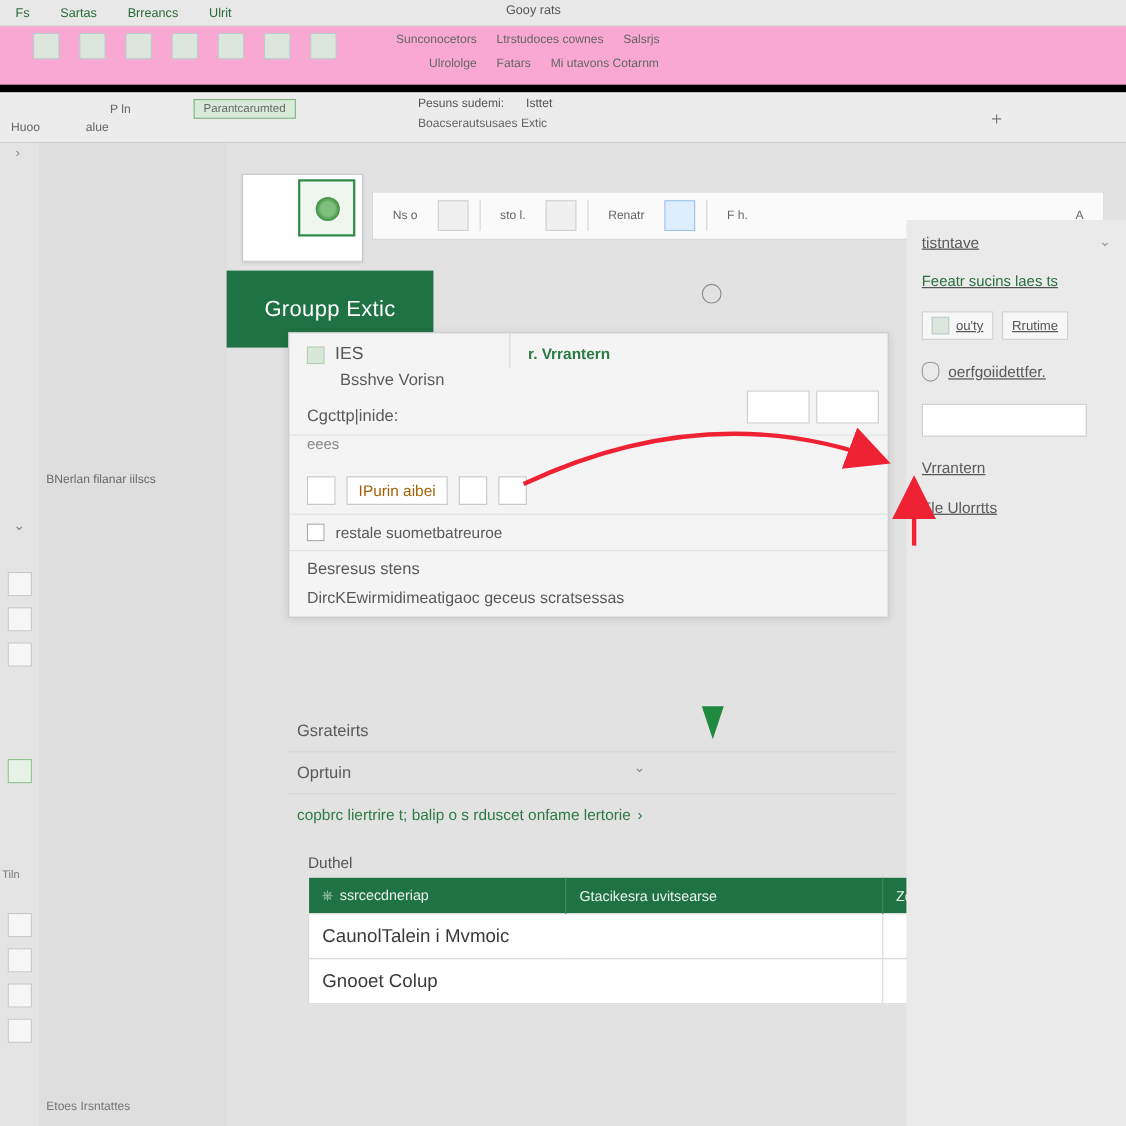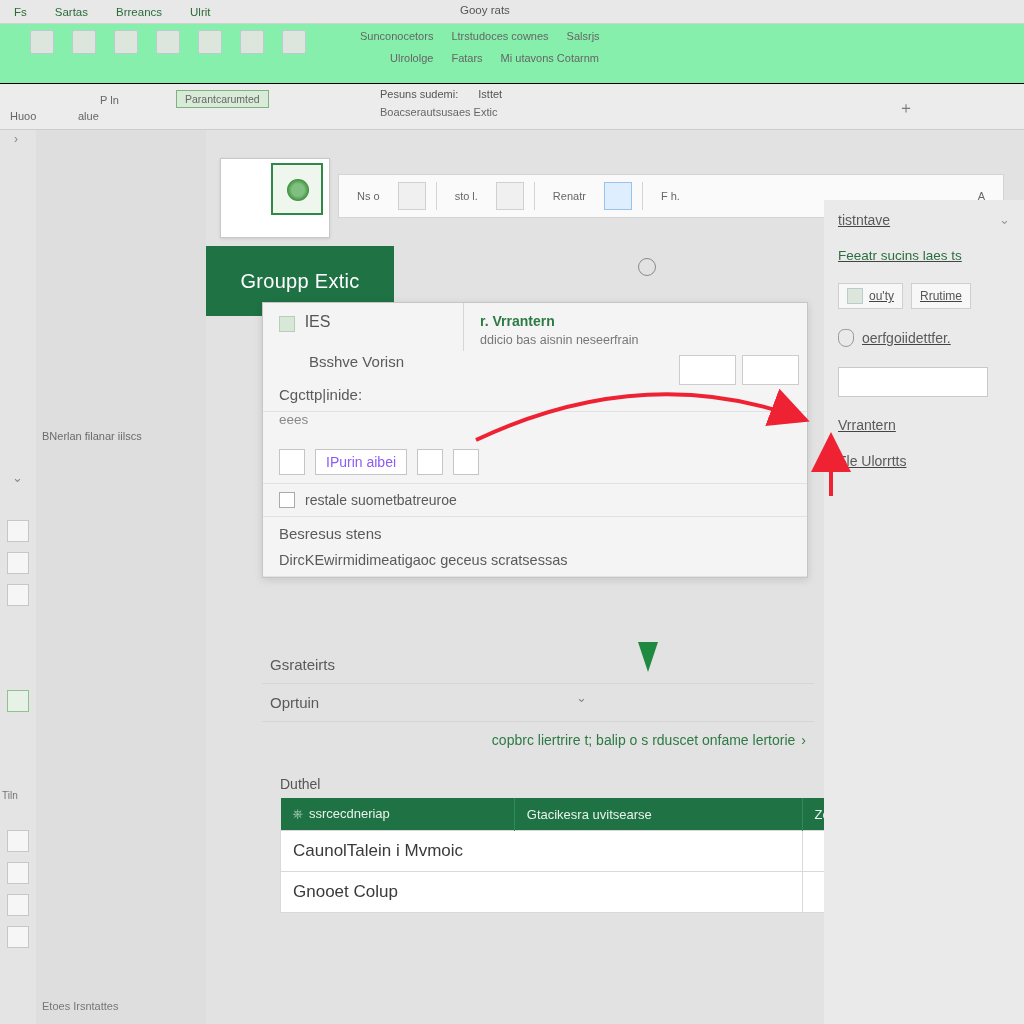--- a/index.html
+++ b/index.html
@@ -4,21 +4,21 @@
 <style>
 * { box-sizing: border-box; margin: 0; padding: 0; font-family: "Segoe UI", Tahoma, sans-serif; }
 body { width: 1024px; height: 1024px; background: #d9d9d9; overflow: hidden; position: relative; color: #444; font-size: 13px; }
 
 
 .ribbon-tabs { position: absolute; top: 0; left: 0; right: 0; height: 24px; background: #e8e8e8; display: flex; align-items: center; gap: 0; border-bottom: 1px solid #d0d0d0; }
 .ribbon-tab { padding: 4px 14px; font-size: 11.5px; color: #2a6b3a; cursor: default; }
 .ribbon-title-center { position: absolute; left: 460px; top: 4px; font-size: 11.5px; color: #555; }
 
 
-.ribbon-sub { position: absolute; top: 24px; left: 0; right: 0; height: 60px; background: #86efac; border-bottom: 1px solid #000000; }
+.ribbon-sub { position: absolute; top: 24px; left: 0; right: 0; height: 60px; background: #f9a8d4; border-bottom: 7px solid #000000; }
 .ribbon-sub .row1 { position: absolute; left: 360px; top: 6px; display: flex; gap: 18px; font-size: 11px; color: #666; }
 .ribbon-sub .row2 { position: absolute; left: 390px; top: 28px; display: flex; gap: 18px; font-size: 11px; color: #666; }
 .ribbon-icons-left { position: absolute; left: 30px; top: 34px; display: flex; gap: 18px; align-items: center; }
 .ribbon-icons-left .ic { width: 24px; height: 24px; background: #dce6dc; border: 1px solid #bcc; border-radius: 2px; }
 .ribbon-label-left { position: absolute; left: 10px; top: 110px; font-size: 11px; color: #666; }
 .ribbon-label-left2 { position: absolute; left: 78px; top: 110px; font-size: 11px; color: #666; }
 
 
 .ribbon-3 { position: absolute; top: 84px; left: 0; right: 0; height: 46px; background: #ececec; border-bottom: 1px solid #ccc; }
 .ribbon-3 .seg { position: absolute; left: 176px; top: 6px; display: flex; gap: 6px; align-items: center; }
@@ -58,21 +58,21 @@
 
 .circle-ic { position: absolute; top: 128px; left: 432px; width: 18px; height: 18px; border: 1.5px solid #8a8a8a; border-radius: 50%; }
 
 
 .dialog { position: absolute; left: 56px; top: 172px; width: 546px; background: #f4f4f4; border: 1px solid #c6c6c6; box-shadow: 0 2px 8px rgba(0,0,0,0.12); }
 .dialog .row { display: flex; align-items: center; padding: 8px 16px; border-bottom: 1px solid #e2e2e2; gap: 10px; }
 .dialog .row.nb { border-bottom: none; }
 .dialog .sec-title { color: #2d7a44; font-size: 14px; font-weight: 600; }
 .dialog .field-label { font-size: 15px; color: #5a5a5a; }
 .dialog .muted { color: #888; font-size: 13.5px; }
-.dialog .input-chip { border: 1px solid #c5c5c5; background: #fff; padding: 4px 10px; font-size: 14px; color: #8b5cf6; }
+.dialog .input-chip { border: 1px solid #c5c5c5; background: #fff; padding: 4px 10px; font-size: 14px; color: #a16207; }
 .dialog .small-chip { width: 26px; height: 26px; border: 1px solid #c5c5c5; background: #fff; }
 .dialog .check { width: 16px; height: 16px; border: 1px solid #aaa; background: #fff; display: inline-block; }
 .dialog-right-fields { position: absolute; right: 8px; top: 52px; width: 120px; height: 30px; display: flex; gap: 6px; }
 .dialog-right-fields .fld { flex: 1; border: 1px solid #ccc; background: #fff; }
 
 .dialog .hdr-row { display: flex; }
 .dialog .hdr-left { flex: 0 0 200px; padding: 10px 16px 4px; }
 .dialog .hdr-left .ic-sm { width: 16px; height: 16px; background: #d8e8d8; border: 1px solid #b6d0b6; display: inline-block; vertical-align: middle; margin-right: 6px; }
 .dialog .hdr-right { flex: 1; padding: 10px 16px 4px; border-left: 1px solid #d6d6d6; }
 
@@ -91,21 +91,21 @@
 .rprops .input-fld { width: 150px; height: 30px; border: 1px solid #c9c9c9; background: #fff; margin-top: 6px; }
 .rprops .bell-row { display: flex; align-items: center; gap: 8px; }
 .rprops .bell { width: 16px; height: 18px; border: 1.4px solid #9a9a9a; border-radius: 8px 8px 10px 10px; position: relative; }
 
 
 .green-tri { position: absolute; left: 432px; top: 512px; width: 0; height: 0; border-left: 10px solid transparent; border-right: 10px solid transparent; border-top: 30px solid #1f8a3f; z-index: 40; }
 
 
 .lower-sec { position: absolute; left: 56px; top: 516px; right: 210px; }
 .lower-sec .sec-row { padding: 10px 8px; border-bottom: 1px solid #d6d6d6; font-size: 15px; color: #5a5a5a; }
-.lower-sec .green-link { color: #2d7a44; font-size: 14px; padding: 10px 8px; display: flex; align-items: center; gap: 6px; justify-content: flex-end; }
+.lower-sec .green-link { color: #2d7a44; font-size: 14px; padding: 10px 8px; display: flex; align-items: center; gap: 6px; }
 .lower-sec .chev-r { color: #2d7a44; font-size: 14px; }
 
 
 .tbl-card { position: absolute; left: 74px; top: 646px; width: 650px; background: transparent; }
 .tbl-card .title { font-size: 14px; color: #555; margin-bottom: 6px; }
 .tbl-card table { width: 100%; border-collapse: collapse; }
 .tbl-card thead th { background: #1f7244; color: #e9f3ec; font-size: 13px; font-weight: 500; text-align: left; padding: 8px 12px; border-right: 1px solid #2f8a55; }
 .tbl-card thead th:last-child { border-right: none; }
 .tbl-card tbody td { background: #fff; border: 1px solid #d9d9d9; padding: 10px 12px; font-size: 17px; color: #3a3a3a; }
 
@@ -227,21 +227,20 @@
   <span class="circle-ic"></span>
 
   <div class="dialog">
     <div class="hdr-row">
       <div class="hdr-left">
         <span class="ic-sm"></span>
         <span style="font-size:16px;color:#555">IES</span>
       </div>
       <div class="hdr-right">
         <div class="sec-title">r. Vrrantern</div>
-        <div style="font-size:12.5px;color:#777;margin-top:4px">ddicio bas aisnin neseerfrain</div>
       </div>
     </div>
     <div class="dialog-right-fields">
       <span class="fld"></span>
       <span class="fld"></span>
     </div>
     <div class="row nb" style="padding-top:2px;">
       <span class="field-label" style="margin-left:30px">Bsshve Vorisn</span>
     </div>
     <div class="row">

